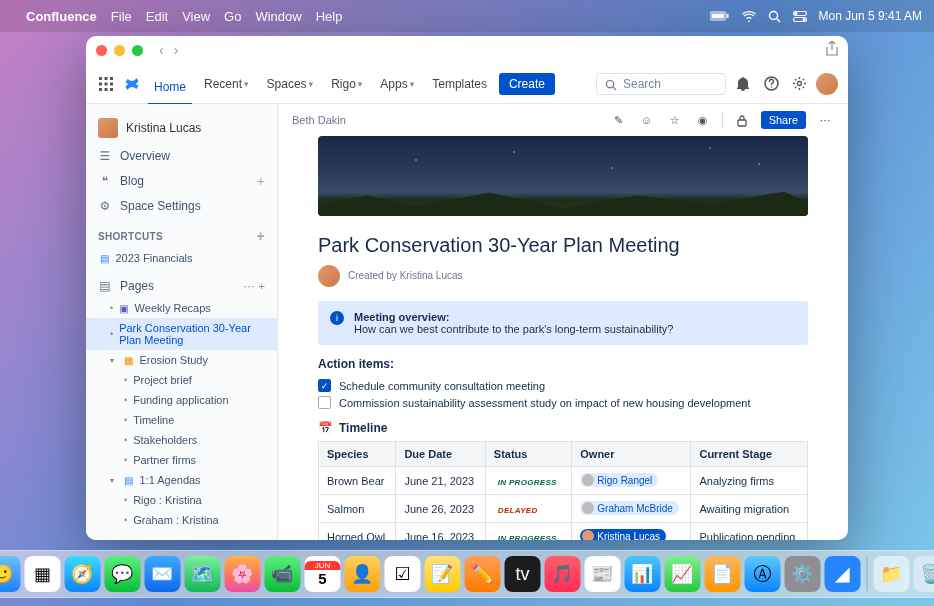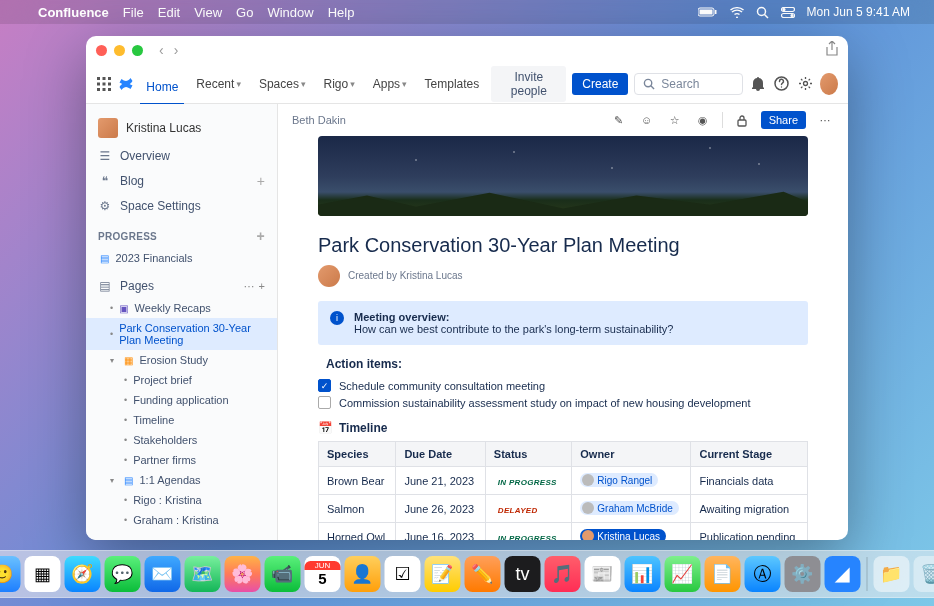--- a/index.html
+++ b/index.html
@@ -5,26 +5,26 @@
     * { margin: 0; padding: 0; box-sizing: border-box; }
     body {
       font-family: -apple-system, BlinkMacSystemFont, "Segoe UI", sans-serif;
       background: linear-gradient(135deg, #c77ec4 0%, #5e8fd8 50%, #7dc8e8 100%);
       width: 934px;
       height: 606px;
       overflow: hidden;
       position: relative;
     }
     .menubar {
-      height: 24px;
+      height: 32px;
       background: rgba(0,0,0,0.1);
       backdrop-filter: blur(20px);
       display: flex;
       align-items: center;
-      padding: 0 24px;
+      padding: 0 12px;
       font-size: 13px;
       color: #fff;
       justify-content: space-between;
     }
     .menubar-left, .menubar-right { display: flex; align-items: center; gap: 14px; }
     .menubar-right { gap: 12px; font-size: 12px; }
     .apple-logo { font-size: 14px; }
     .menu-app { font-weight: 600; }
     .status-icon { font-size: 13px; display: inline-flex; }
     .window {
@@ -64,21 +64,21 @@
     .nav-item { font-size: 12px; color: #444; padding: 4px 6px; display: flex; align-items: center; gap: 2px; cursor: pointer; }
     .nav-item.active { color: #0052cc; border-bottom: 2px solid #0052cc; padding-bottom: 9px; margin-bottom: -13px; }
     .chev { font-size: 9px; color: #888; }
     .btn {
       font-size: 12px; padding: 4px 10px; border-radius: 3px; cursor: pointer; border: none;
     }
     .btn-default { background: #f4f5f7; color: #42526e; }
     .btn-primary { background: #0052cc; color: #fff; }
     .search-box {
       margin-left: auto;
-      display: flex; align-items: center;
+      display: flex; align-items: flex-end;
       border: 1px solid #dfe1e6; border-radius: 4px;
       padding: 3px 8px; width: 130px; gap: 6px;
       color: #7a869a; font-size: 12px;
     }
     .icon-btn { width: 22px; height: 22px; display: flex; align-items: center; justify-content: center; color: #555; cursor: pointer; }
     .avatar { width: 22px; height: 22px; border-radius: 50%; background: linear-gradient(135deg,#e39a6d,#cb7a4a); }
     .body { flex: 1; display: flex; overflow: hidden; }
     .sidebar {
       width: 192px;
       border-right: 1px solid #e5e5e5;
@@ -132,21 +132,21 @@
     .page-title { font-size: 20px; font-weight: 500; color: #172b4d; margin-bottom: 8px; }
     .byline { display: flex; gap: 8px; align-items: center; font-size: 10px; color: #6b778c; margin-bottom: 14px; }
     .by-ava { width: 22px; height: 22px; border-radius: 50%; background: linear-gradient(135deg,#e39a6d,#cb7a4a); }
     .byline-txt { display:flex; flex-direction:column; line-height:1.4; }
     .info-panel {
       background: #deebff; border-radius: 3px; padding: 10px 12px;
       font-size: 11px; color: #172b4d; margin-bottom: 12px;
       display: flex; gap: 10px;
     }
     .info-icon { width: 14px; height: 14px; border-radius: 50%; background: #0052cc; color:#fff; font-size: 9px; display:flex;align-items:center;justify-content:center; flex-shrink:0; }
-    .section-h { font-size: 12px; font-weight: 600; color:#172b4d; margin: 8px 8px; }
+    .section-h { font-size: 12px; font-weight: 600; color:#172b4d; margin: 8px 0; }
     .task { display:flex; align-items:center; gap:8px; font-size:11px; color:#172b4d; margin: 4px 0; }
     .checkbox { width:13px; height:13px; border: 1.5px solid #aaa; border-radius: 2px; display:flex; align-items:center; justify-content:center; }
     .checkbox.checked { background: #0052cc; border-color:#0052cc; color:#fff; font-size:9px; }
     .timeline-h { display:flex; align-items:center; gap:6px; font-size:12px; font-weight:600; color:#172b4d; margin: 12px 0 6px; }
     .cal-icon { color: #de350b; font-size: 12px; }
     table { width: 100%; border-collapse: collapse; font-size: 11px; }
     th { background: #f4f5f7; text-align:left; padding: 6px 8px; color:#172b4d; font-weight:700; border:1px solid #dfe1e6; }
     td { padding: 6px 8px; border:1px solid #dfe1e6; color:#172b4d; }
     .status-lozenge { font-size:8px; font-weight:700; letter-spacing:0.3px; padding:1px 4px; border-radius:3px; text-transform:uppercase;font-style:italic; }
     .st-progress { color: #006644; }
@@ -256,21 +256,20 @@
       </span>
     <span class="nav-item">
         <span>Rigo</span>
         <span class="chev">▾</span>
       </span>
     <span class="nav-item">
         <span>Apps</span>
         <span class="chev">▾</span>
       </span>
     <span class="nav-item">Templates</span>
-    <button class="btn btn-default">Invite people</button>
     <button class="btn btn-primary">Create</button>
     <div class="search-box">
       <svg width="12" height="12" viewBox="0 0 13 13" fill="none" stroke="#7a869a" stroke-width="1.5">
           <circle cx="5.5" cy="5.5" r="4"></circle>
           <line x1="8.5" y1="8.5" x2="12" y2="12"></line>
         </svg>
       <span>Search</span>
     </div>
     <span class="icon-btn">
         <svg width="14" height="14" viewBox="0 0 14 14" fill="#555">
@@ -308,21 +307,21 @@
         <span class="side-icon">❝</span>
         <span>Blog</span>
         <span class="side-add">+</span>
       </div>
       <div class="side-item">
         <span class="side-icon">⚙</span>
         <span>Space Settings</span>
       </div>
 
       <div class="section-label" style="display:flex;align-items:center;">
-        <span>PROGRESS</span>
+        <span>SHORTCUTS</span>
         <span class="side-add">+</span>
       </div>
       <div class="tree-item">
         <span class="pg-icon" style="color:#2684ff">▤</span>
         <span>2023 Financials</span>
       </div>
 
       <div class="side-item" style="margin-top:6px;">
         <span class="side-icon">▤</span>
         <span>Pages</span>
@@ -447,21 +446,21 @@
             <th>Owner</th>
             <th>Current Stage</th>
           </tr>
             </thead>
           <tbody id="table-body">
               <tr>
     <td>Brown Bear</td>
     <td>June 21, 2023</td>
     <td><span class="status-lozenge st-progress">IN PROGRESS</span></td>
     <td><span class="mention "><span class="mention-ava"></span>Rigo Rangel</span></td>
-    <td>Financials data</td>
+    <td>Analyzing firms</td>
               </tr>
               <tr>
     <td>Salmon</td>
     <td>June 26, 2023</td>
     <td><span class="status-lozenge st-delayed">DELAYED</span></td>
     <td><span class="mention "><span class="mention-ava"></span>Graham McBride</span></td>
     <td>Awaiting migration</td>
               </tr>
               <tr>
     <td>Horned Owl</td>

